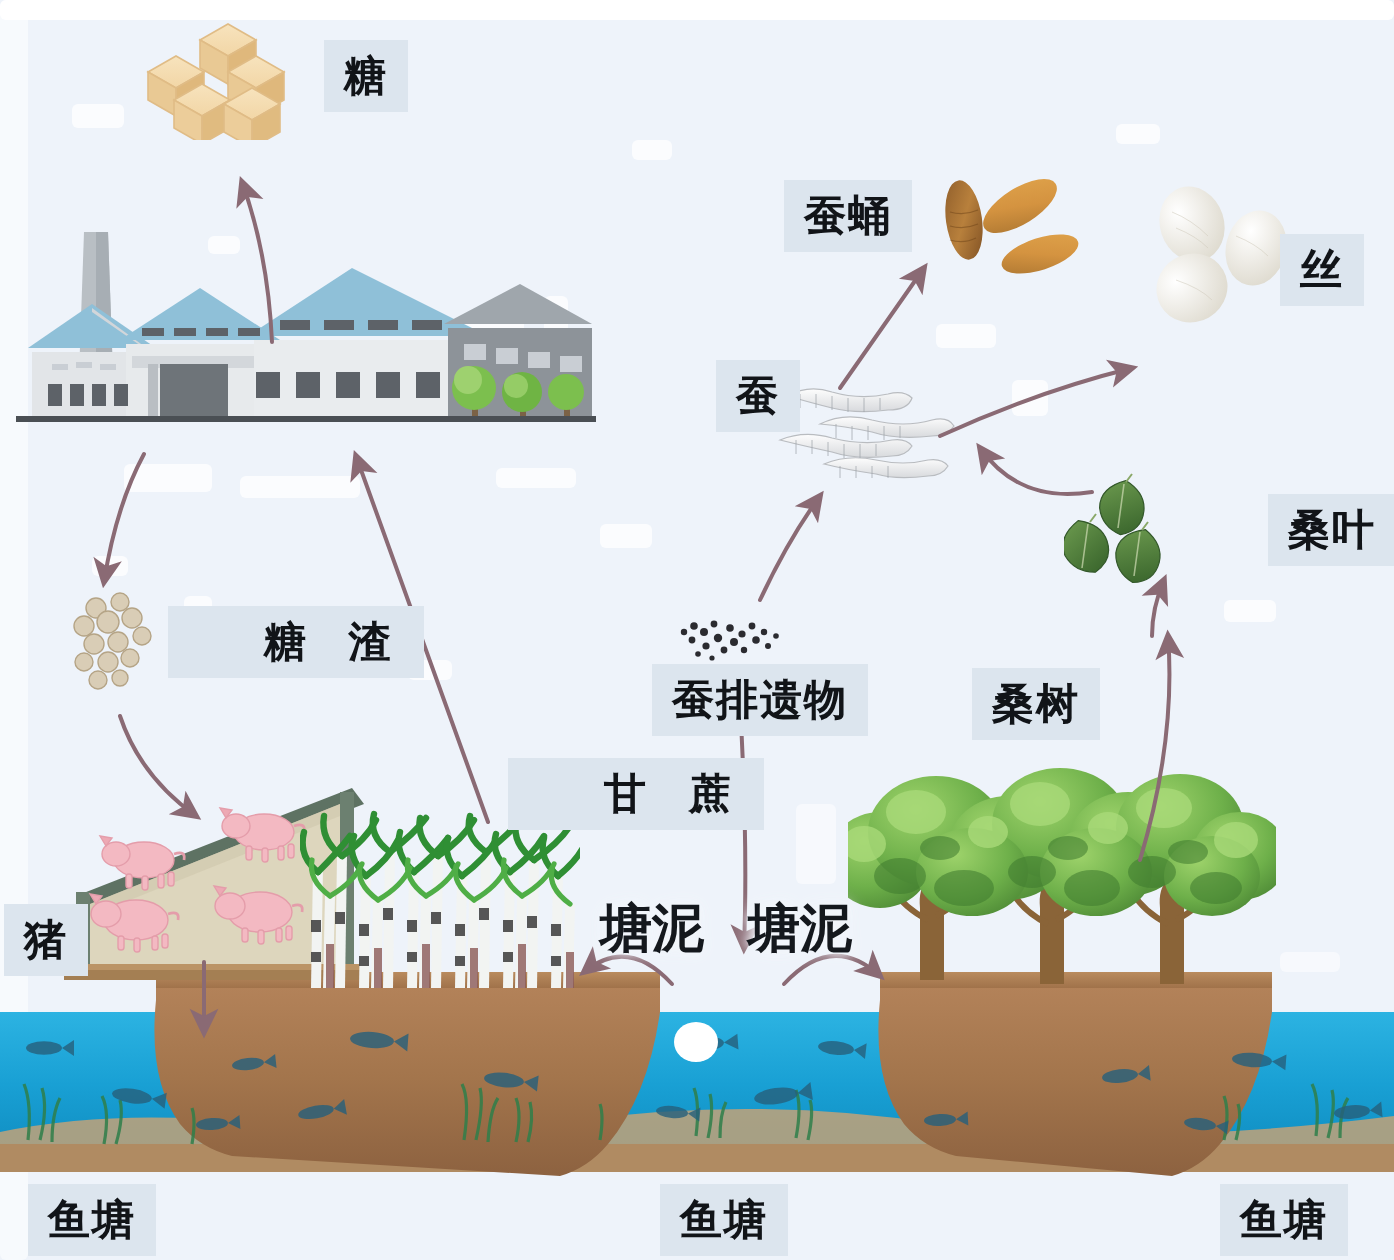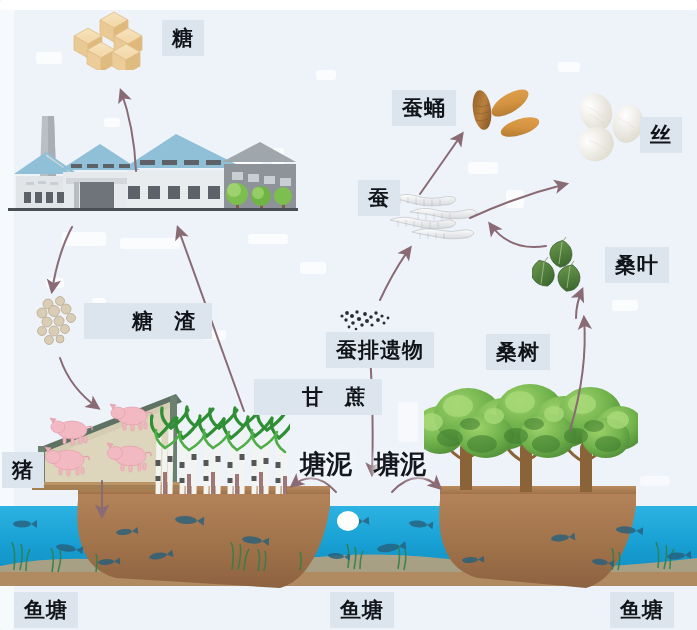--- a/index.html
+++ b/index.html
@@ -681,21 +681,21 @@
   <div class="chip" style="left:2px;top:452px;">猪</div>
 
   <div class="chip sp" style="left:254px;top:379px;">甘 蔗</div>
 
   <div class="chip" style="left:392px;top:90px;">蚕蛹</div>
 
   <div class="chip" style="left:640px;top:117px;">丝</div>
 
   <div class="chip" style="left:358px;top:180px;">蚕</div>
 
-  <div class="chip" style="left:605px;top:247px;">桑叶</div>
+  <div class="chip" style="left:634px;top:247px;">桑叶</div>
 
   <div class="chip" style="left:486px;top:334px;">桑树</div>
 
   <div class="chip" style="left:326px;top:332px;">蚕排遗物</div>
 
   <div class="plain" style="left:300px;top:447px;">塘泥</div>
 
   <div class="plain" style="left:374px;top:447px;">塘泥</div>
 
   <div class="chip" style="left:14px;top:592px;">鱼塘</div>

